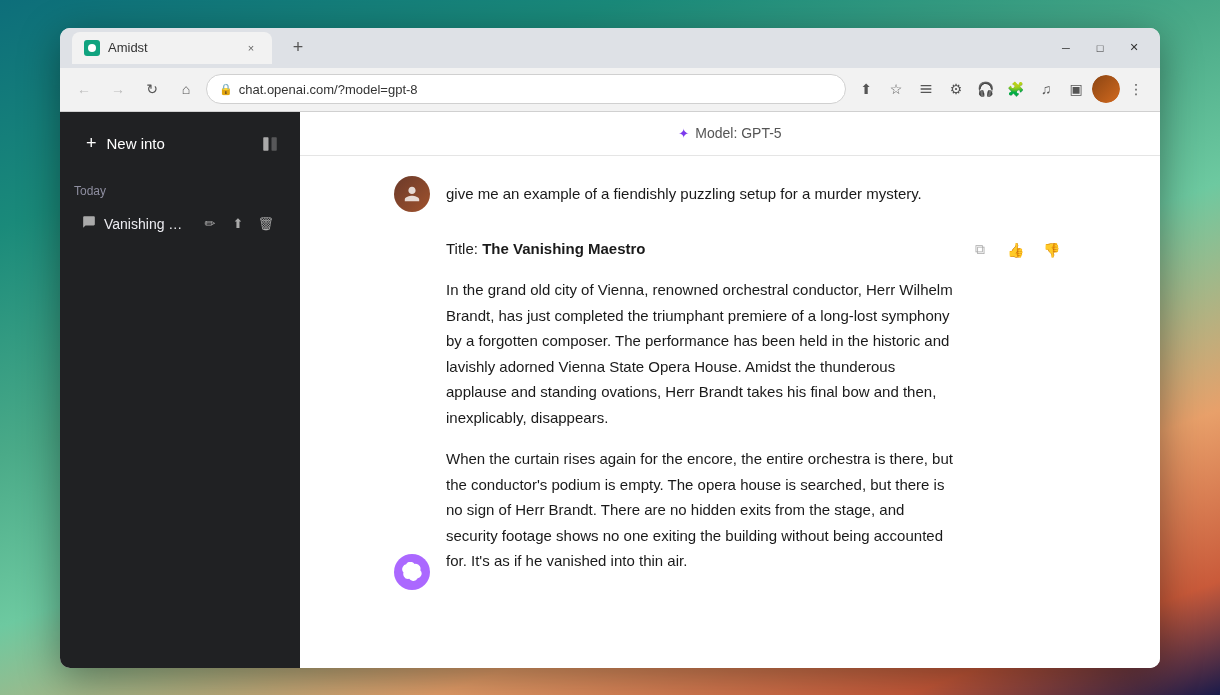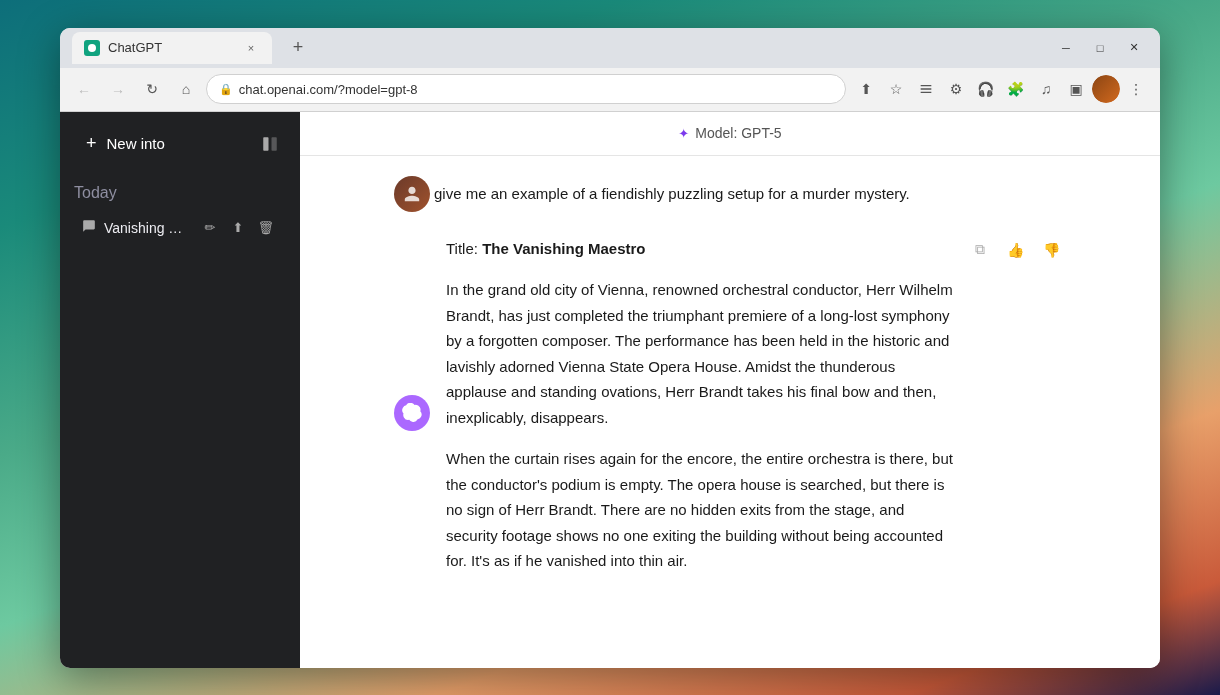--- a/index.html
+++ b/index.html
@@ -239,21 +239,21 @@
       display: flex;
       align-items: center;
       justify-content: center;
       border-radius: 6px;
       cursor: pointer;
       color: #aaa;
     }
 
     .sidebar-section-label {
       padding: 8px 14px 4px;
-      font-size: 16px;
+      font-size: 12px;
       color: #8e8ea0;
       font-weight: 500;
     }
 
     .chat-item {
       display: flex;
       align-items: center;
       padding: 8px 14px;
       gap: 8px;
       cursor: pointer;
@@ -327,21 +327,21 @@
     }
 
     .message {
       max-width: 720px;
       margin: 0 auto 24px;
       padding: 0 24px;
     }
 
     .user-message {
       display: flex;
-      gap: 4px;
+      gap: 16px;
       align-items: flex-start;
     }
 
     .user-avatar-placeholder {
       width: 36px;
       height: 36px;
       border-radius: 50%;
       background: linear-gradient(135deg, #6b3a2a, #a0522d);
       flex-shrink: 0;
       display: flex;
@@ -355,21 +355,21 @@
     .message-content {
       font-size: 15px;
       line-height: 1.6;
       color: #1a1a1a;
       padding-top: 6px;
     }
 
     .assistant-message {
       display: flex;
       gap: 16px;
-      align-items: center;
+      align-items: flex-end;
     }
 
     .assistant-avatar {
       width: 36px;
       height: 36px;
       border-radius: 50%;
       background: #ab68ff;
       flex-shrink: 0;
       display: flex;
       align-items: center;
@@ -449,21 +449,21 @@
 <div class="browser-window">
 
   <div class="title-bar">
 
     <div class="tab">
       <div class="tab-icon">
         <svg width="10" height="10" viewBox="0 0 10 10" fill="white">
           <circle cx="5" cy="5" r="4"></circle>
         </svg>
       </div>
-      <span class="tab-title">ChatGPT</span>
+      <span class="tab-title">Amidst</span>
       <div class="tab-close">×</div>
     </div>
     <div class="tab-add">+</div>
     <div class="window-controls">
       <div class="win-btn">─</div>
       <div class="win-btn">□</div>
       <div class="win-btn close">✕</div>
     </div>
   </div>
 

